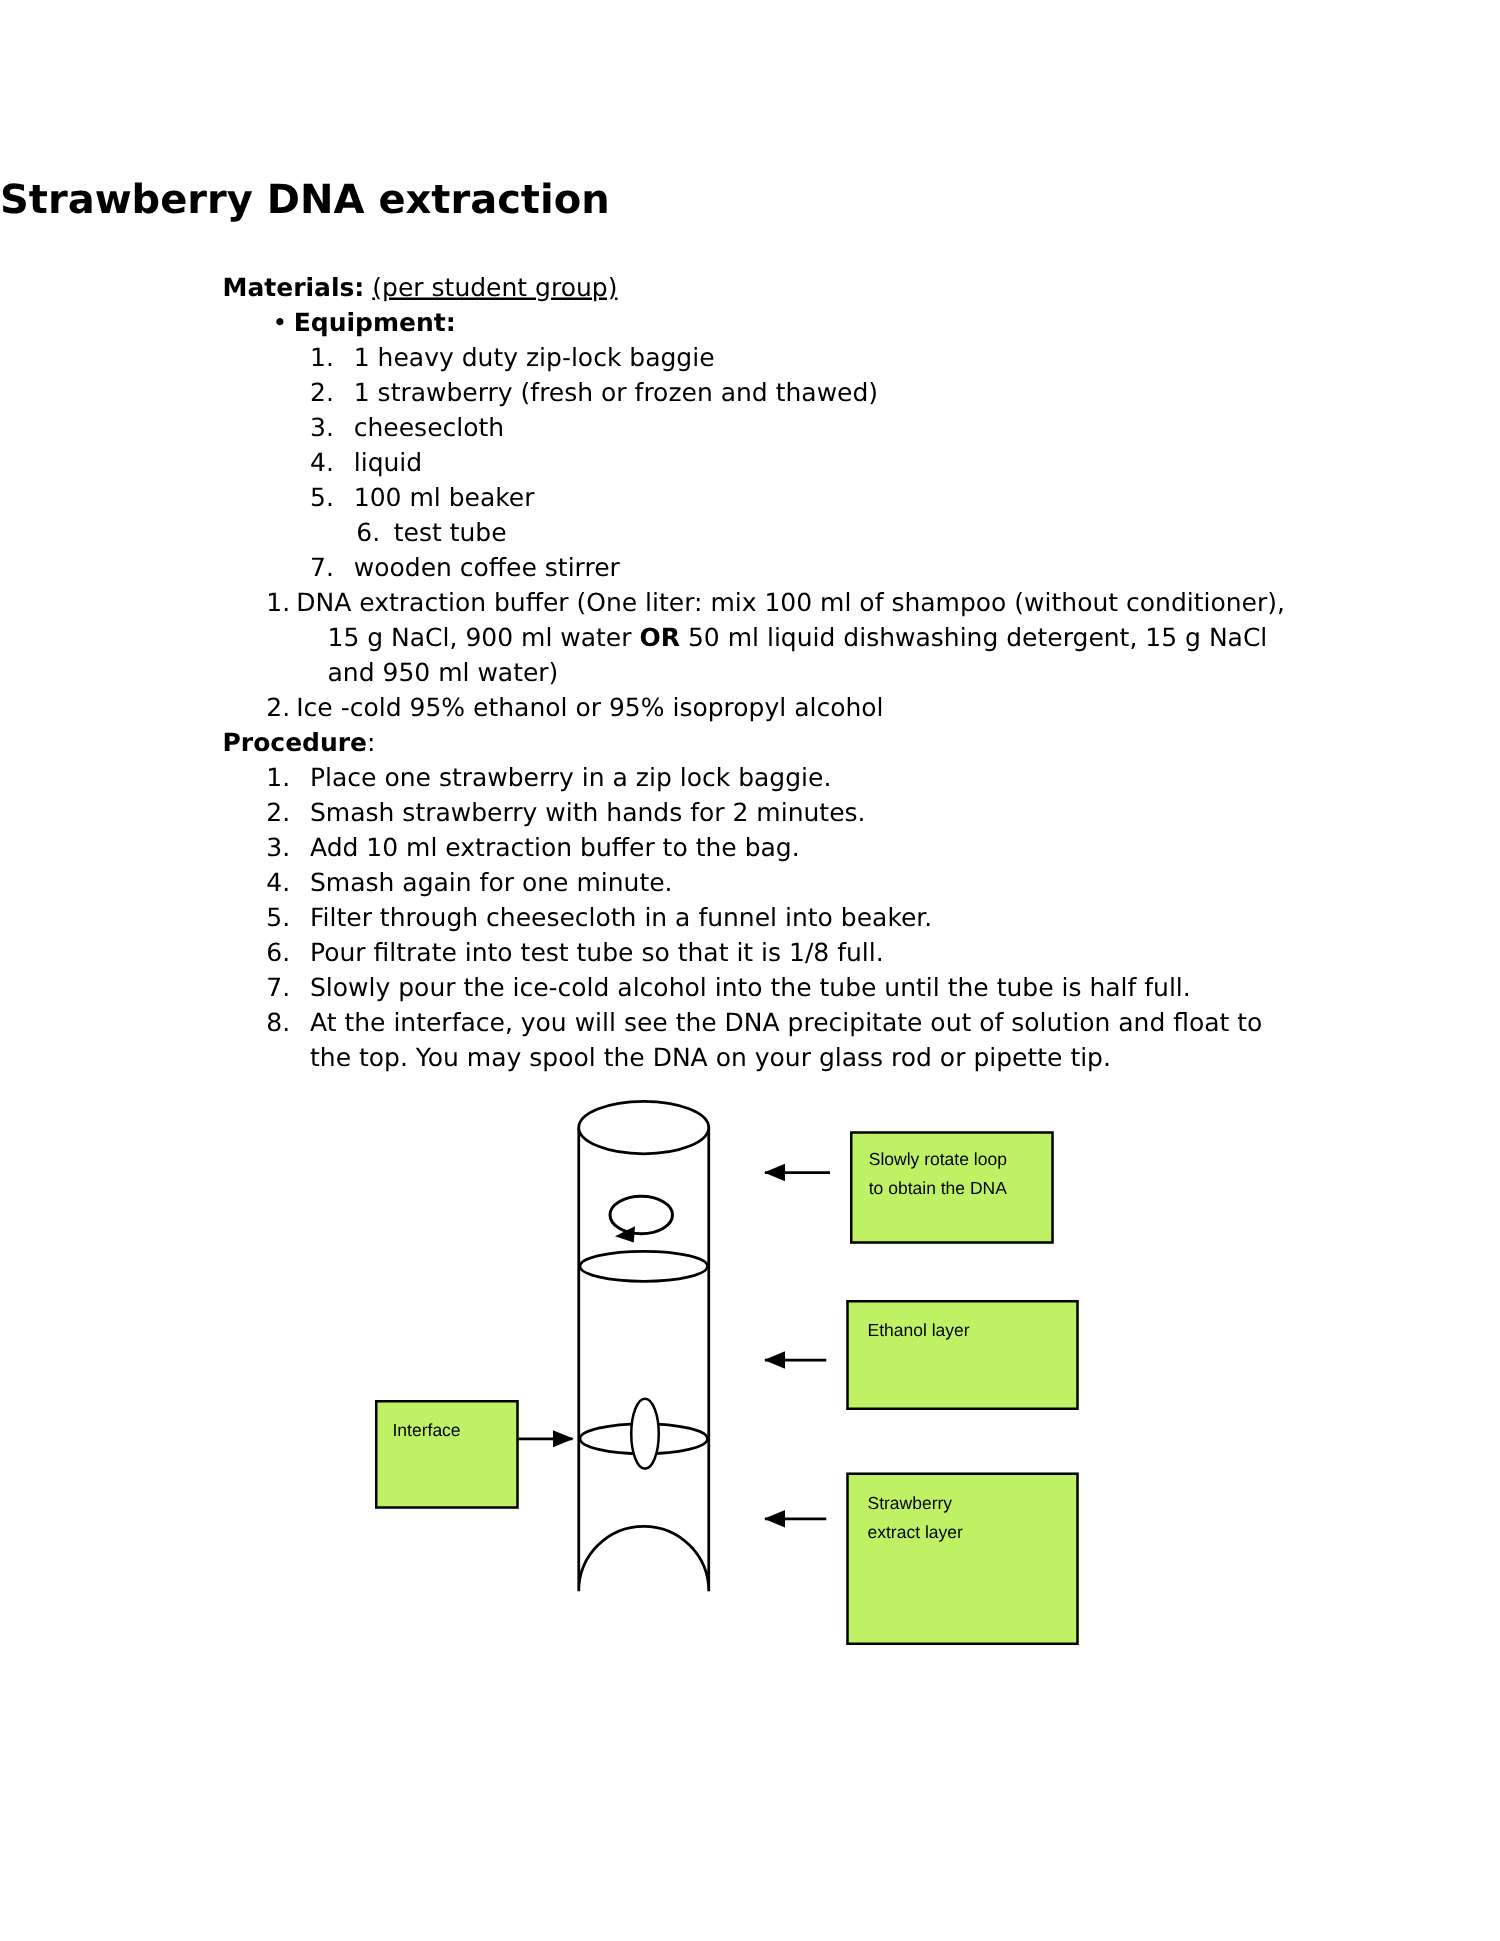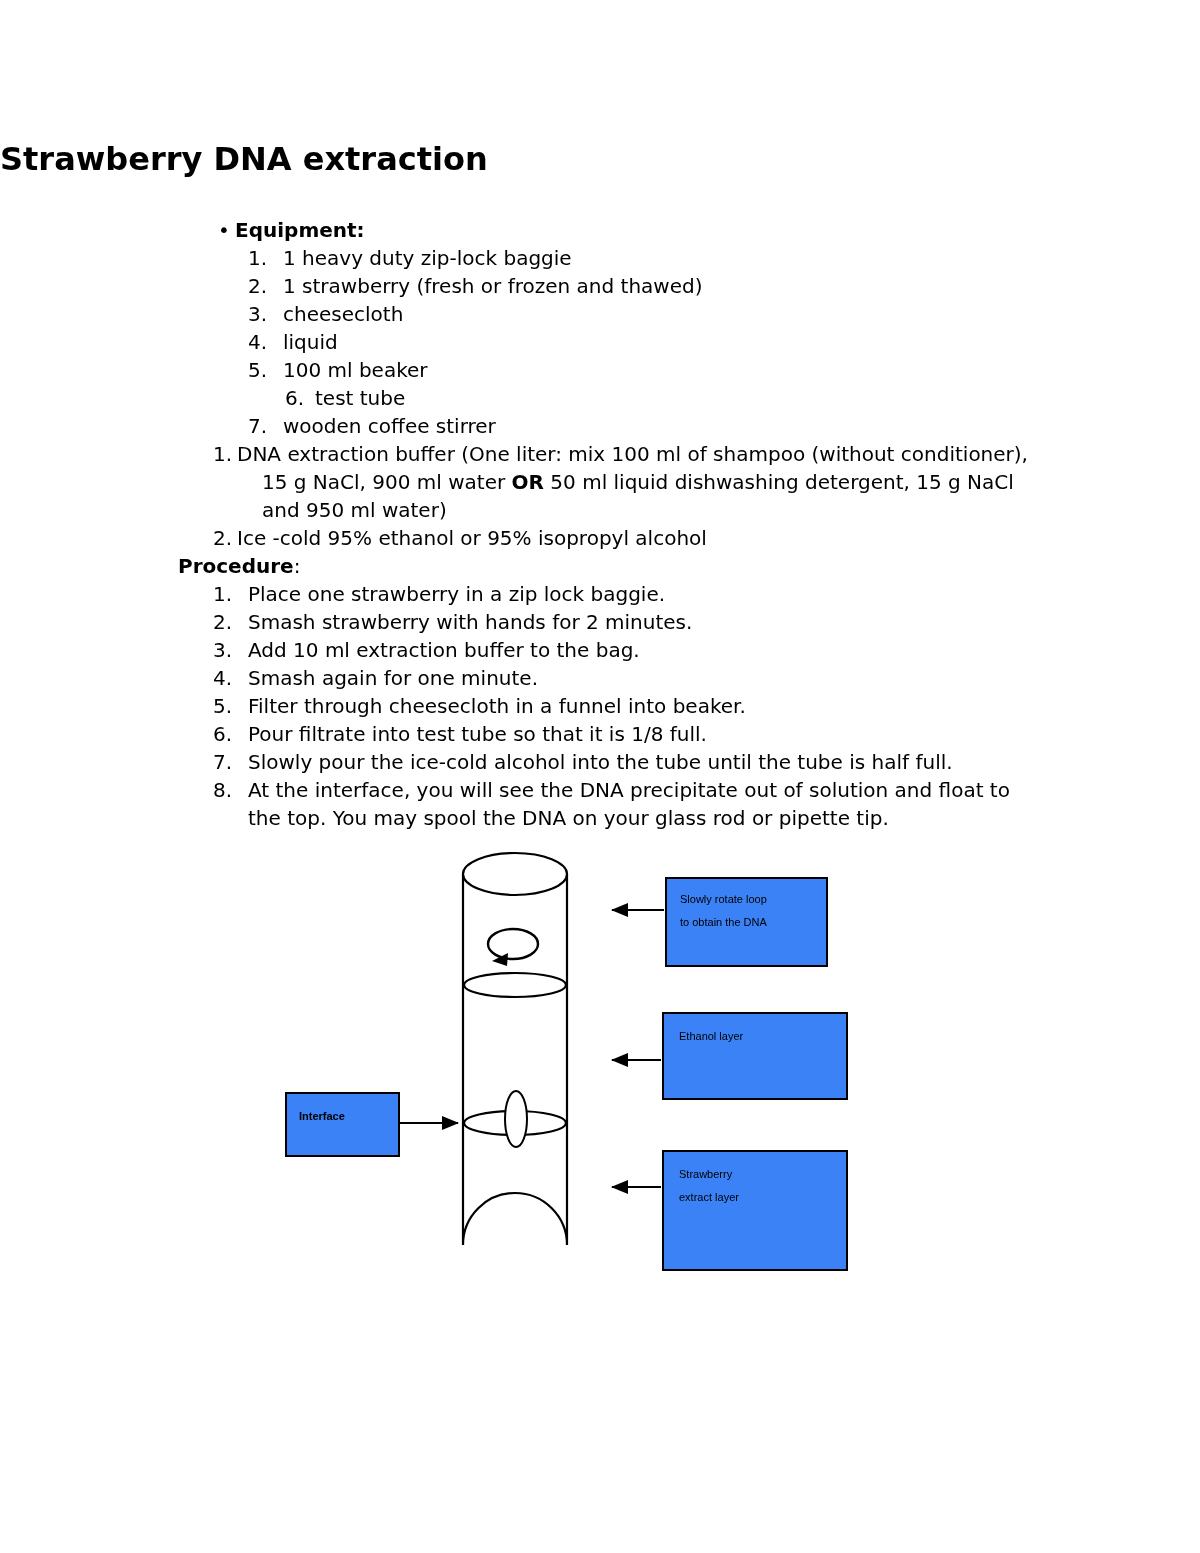--- a/index.html
+++ b/index.html
@@ -46,38 +46,44 @@
   .diagram {
     position: relative;
     width: 1200px;
     height: 490px;
     margin-top: 10px;
   }
   .diagram svg { position: absolute; left: 0; top: 0; }
   .dbox {
     position: absolute;
     border: 2px solid #000;
-    background: #3b82f6;
+    background: #bef264;
     font-family: "Liberation Sans", sans-serif;
-    font-size: 11px;
+    font-size: 14px;
     line-height: 23px;
     color: #000;
+    margin-left: 15px;
   }
   .dbox-rotate   { left: 665px; top: 35px;  width: 163px; height: 90px;  padding: 9px 6px 0 13px; }
   .dbox-ethanol  { left: 662px; top: 170px; width: 186px; height: 88px;  padding: 11px 6px 0 15px; }
-  .dbox-interface{ left: 285px; top: 250px; width: 115px; height: 65px;  padding: 11px 6px 0 12px; font-weight: bold; }
-  .dbox-extract  { left: 662px; top: 308px; width: 186px; height: 121px; padding: 11px 6px 0 15px; }
+  .dbox-interface{ left: 285px; top: 250px; width: 115px; height: 87px;  padding: 11px 6px 0 12px; }
+  .dbox-extract  { left: 662px; top: 308px; width: 186px; height: 138px; padding: 11px 6px 0 15px; }
 </style>
 </head>
 <body>
 
 <div class="title">Strawberry DNA extraction</div>
 
 <div class="content">
 
+  <div>
+    <span class="bold">Materials:</span>
+    <span> </span>
+    <span class="underline">(per student group)</span>
+  </div>
 
   <div class="bullet-line">
     <span class="bullet">•</span><span class="bold">Equipment:</span>
   </div>
 
   <div>
     <div class="eq-item">
       <span class="num">1.</span>
       <span class="text">1 heavy duty zip-lock baggie</span>
     </div>

